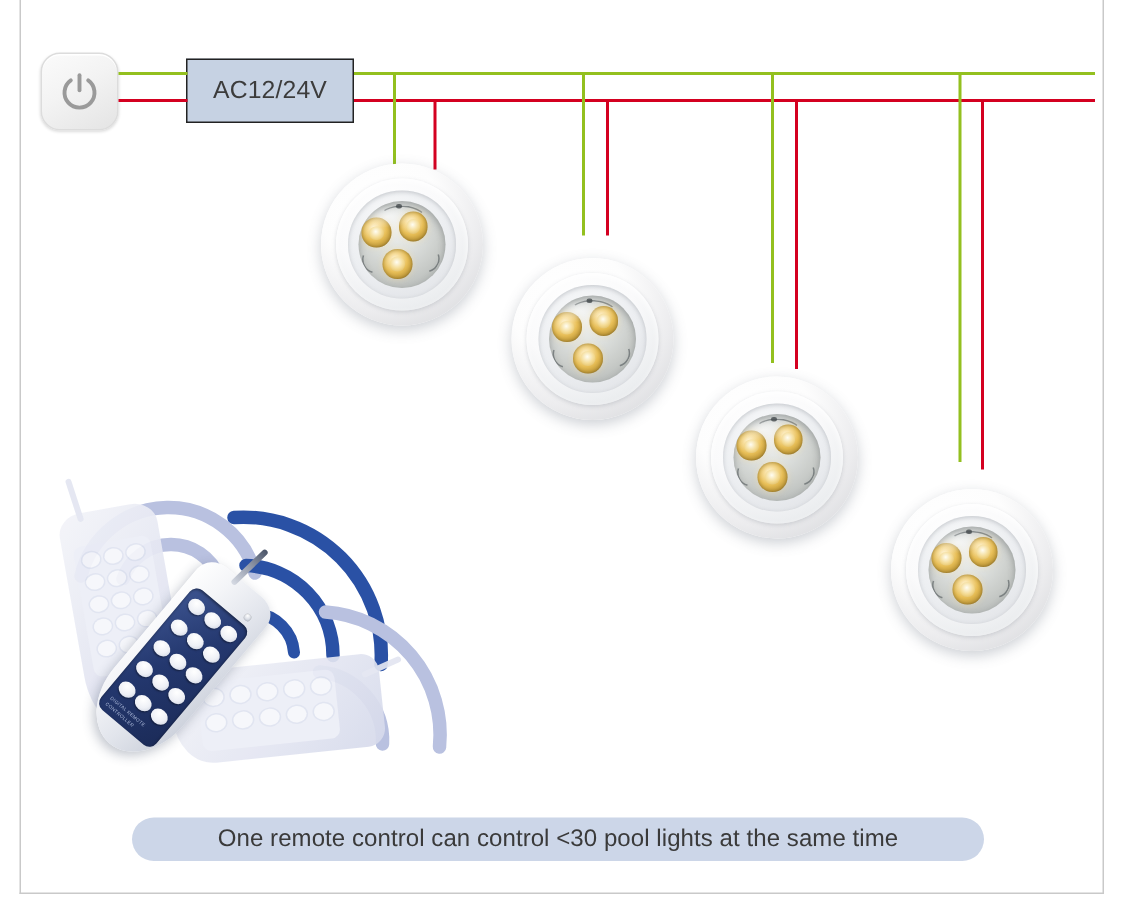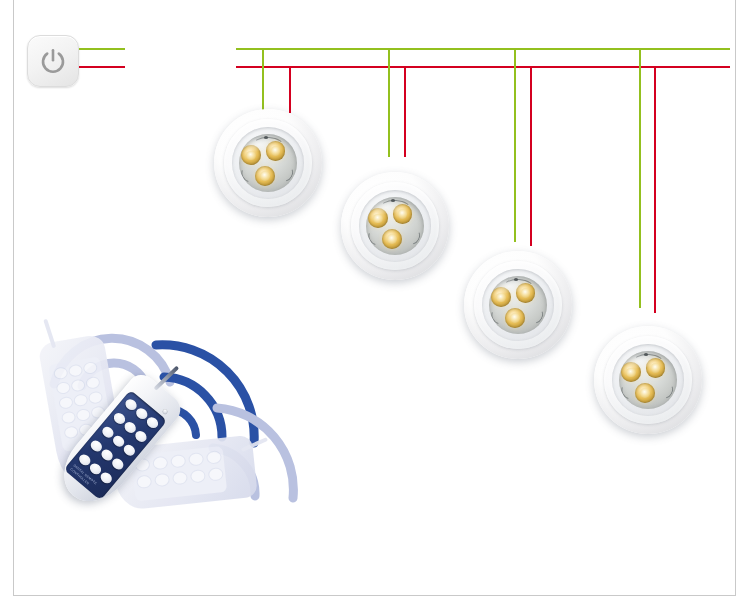--- a/index.html
+++ b/index.html
@@ -229,20 +229,23 @@
 
   <div id="power-button">
     <span>
       <svg width="30" height="30" viewBox="0 0 30 30" aria-hidden="true">
         <path d="M9.2 7.6 A10 10 0 1 0 20.8 7.6" fill="none" stroke="#9a9a9a" stroke-width="2.6" stroke-linecap="round"></path>
         <line x1="15" y1="4.2" x2="15" y2="14.2" stroke="#9a9a9a" stroke-width="2.6" stroke-linecap="round"></line>
       </svg>
     </span>
   </div>
 
+  <div id="ac-box">
+    <span>AC12/24V</span>
+  </div>
 
   <div class="wire wire-h-green" style="left:79px; top:48px; width:46px;"></div>
   <div class="wire wire-h-red" style="left:79px; top:66px; width:46px;"></div>
 
   <div class="wire wire-h-green" style="left:236px; top:48px; width:494px;"></div>
   <div class="wire wire-h-red" style="left:236px; top:66px; width:494px;"></div>
 
   <div class="wire wire-v-green" style="left:262px; top:48px; height:65px;"></div>
   <div class="wire wire-v-red" style="left:289px; top:66px; height:47px;"></div>
 
@@ -578,14 +581,17 @@
         <div class="key" style="left:4px;  top:78px; width:12px; height:10px;"></div>
         <div class="key" style="left:18px; top:78px; width:12px; height:10px;"></div>
         <div class="key" style="left:32px; top:78px; width:12px; height:10px;"></div>
         <div class="brand" style="left:5px; top:92px;">DIGITAL REMOTE</div>
         <div class="brand" style="left:5px; top:97px;">CONTROLLER</div>
       </div>
     </div>
 
   </div>
 
+  <div id="caption">
+    <span>One remote control can control &lt;30 pool lights at the same time</span>
+  </div>
 
 </div>
 
 </body></html>

